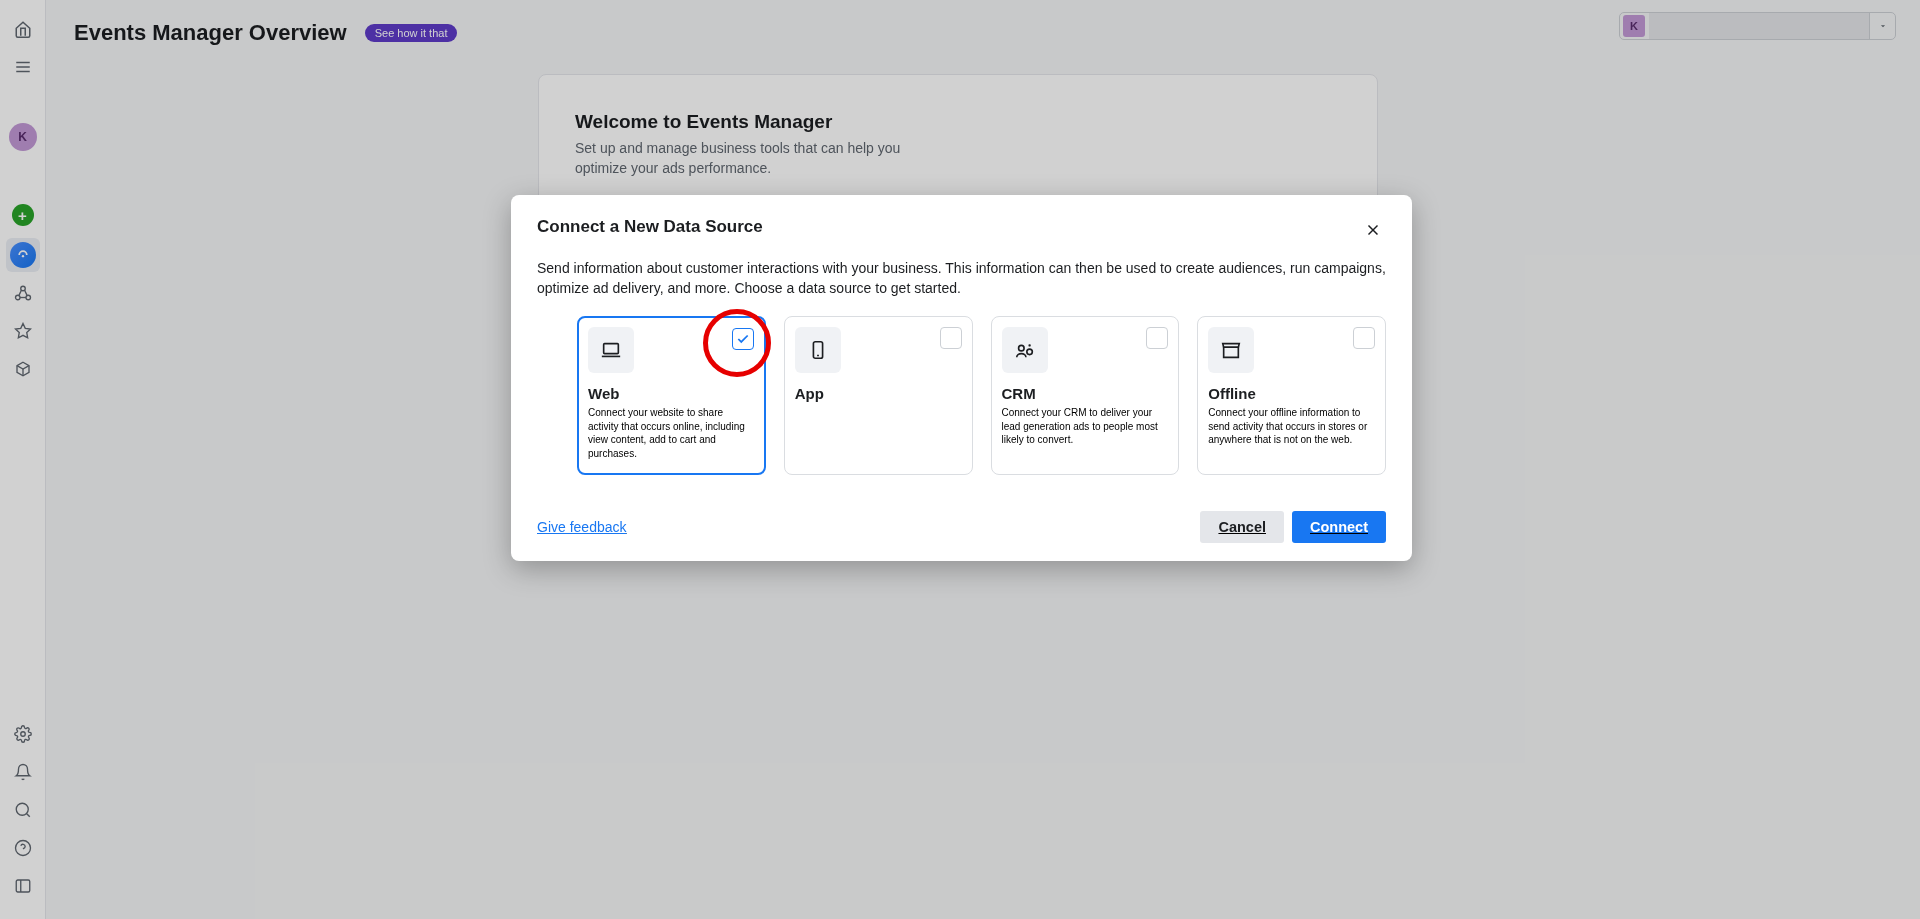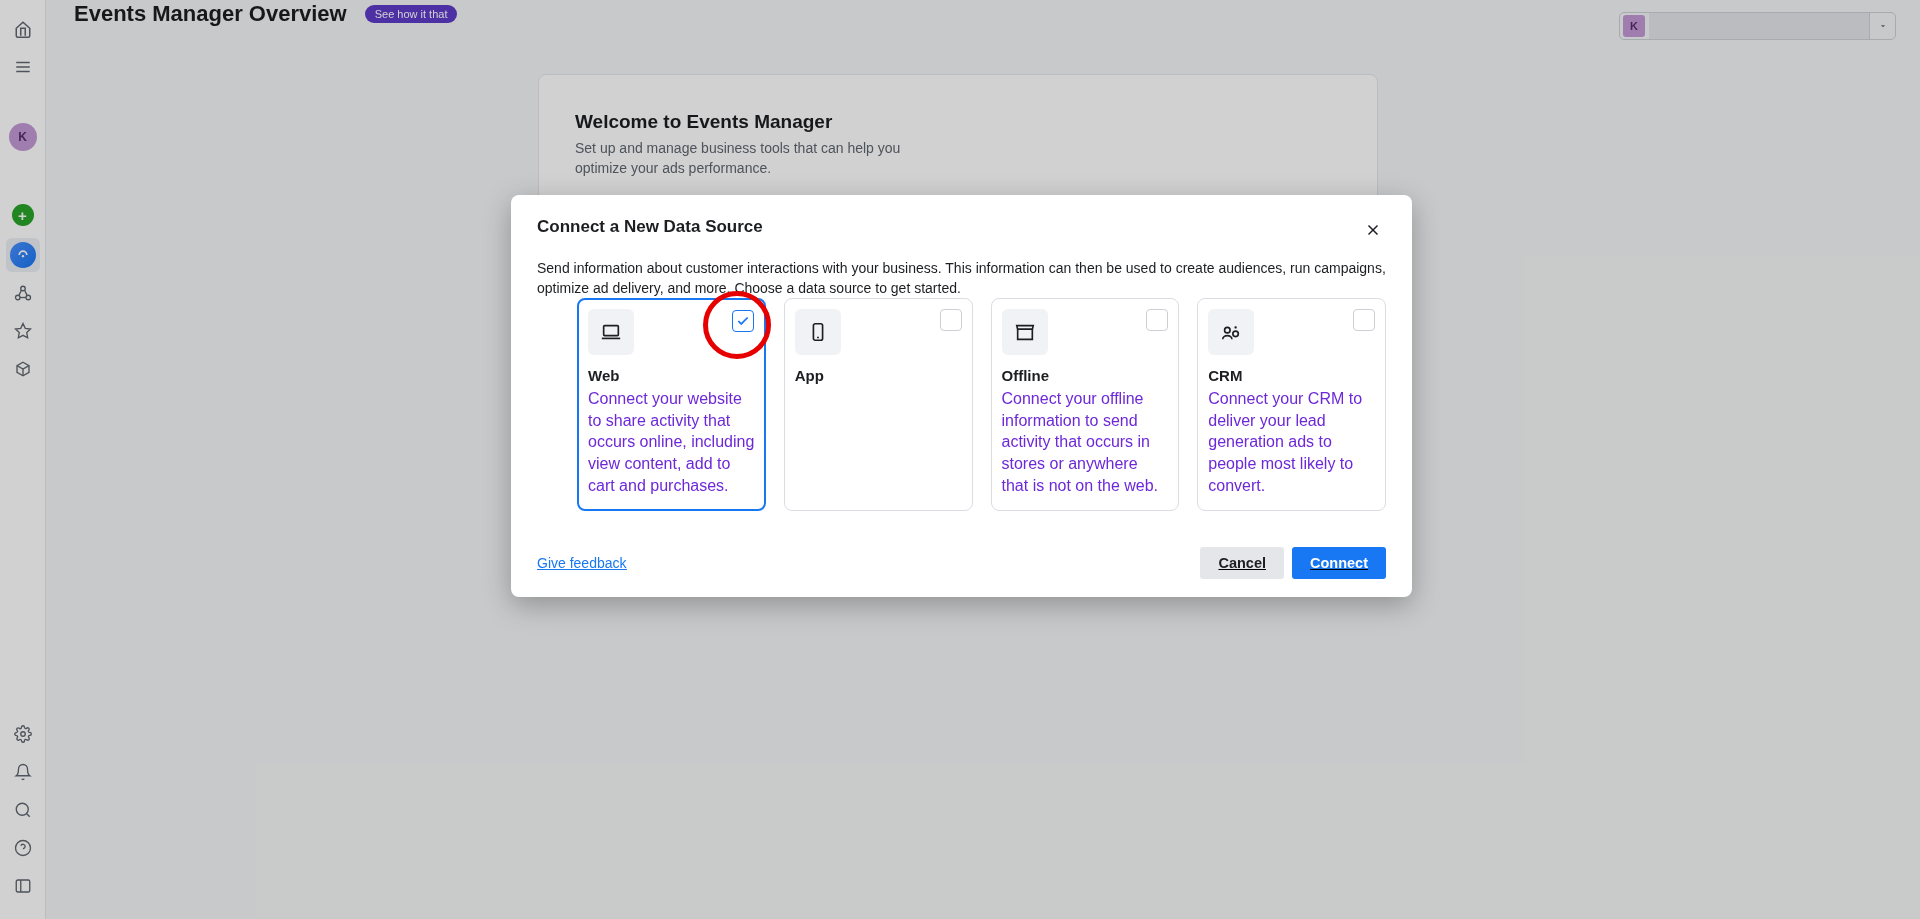--- a/index.html
+++ b/index.html
@@ -115,21 +115,21 @@
       background: linear-gradient(135deg, #4a8fff, #1877f2);
       border-radius: 50%;
       display: flex;
       align-items: center;
       justify-content: center;
     }
     
     
     .main {
       margin-left: 46px;
-      padding: 1px 28px;
+      padding: 20px 28px;
       z-index: 1;
       position: relative;
     }
     
     .header {
       display: flex;
       align-items: center;
       gap: 18px;
     }
     
@@ -255,20 +255,21 @@
     .modal-subtitle {
       font-size: 14px;
       color: #1c1e21;
       margin-top: 12px;
       line-height: 1.4;
     }
     
     .options-row {
       display: flex;
       gap: 18px;
+      margin-top: 18px;
       padding-left: 40px;
     }
     
     .option-card {
       flex: 1;
       border: 1px solid #dadde1;
       border-radius: 8px;
       padding: 10px 10px 14px;
       position: relative;
       cursor: pointer;
@@ -308,22 +309,22 @@
     }
     
     .option-title {
       font-size: 15px;
       font-weight: 600;
       color: #1c1e21;
       margin-bottom: 4px;
     }
     
     .option-desc {
-      font-size: 16px;
-      color: #6d28d9;
+      font-size: 10px;
+      color: #000000;
       line-height: 1.35;
     }
     
     
     .red-circle {
       position: absolute;
       top: -20px;
       right: -18px;
       width: 68px;
       height: 68px;
@@ -529,44 +530,44 @@
             <line x1="11" y1="18" x2="13" y2="18"></line>
           </svg>
       </div>
       <div class="option-checkbox"></div>
       <div class="option-title">App</div>
     </div>
 
     <div class="option-card">
       <div class="option-icon-box">
         <svg class="opt-svg" viewBox="0 0 24 24" fill="none" stroke="currentColor" stroke-width="1.8">
-            <path d="M4 9h16v11H4z"></path>
-            <path d="M3 5h18l-1 4H4z"></path>
-          </svg>
-      </div>
-      <div class="option-checkbox"></div>
-      <div class="option-title">Offline</div>
-      <div class="option-desc">Connect your offline information to send activity that occurs in stores or anywhere that is not on the web.</div>
-    </div>
-
-    <div class="option-card">
-      <div class="option-icon-box">
-        <svg class="opt-svg" viewBox="0 0 24 24" fill="none" stroke="currentColor" stroke-width="1.8">
             <circle cx="8" cy="10" r="3"></circle>
             <circle cx="17" cy="14" r="3"></circle>
             <path d="M3 20c0-2.2 2.2-4 5-4s5 1.8 5 4"></path>
             <line x1="17" y1="6" x2="17" y2="8"></line>
             <line x1="16" y1="7" x2="18" y2="7"></line>
           </svg>
       </div>
       <div class="option-checkbox"></div>
       <div class="option-title">CRM</div>
       <div class="option-desc">Connect your CRM to deliver your lead generation ads to people most likely to convert.</div>
     </div>
 
+    <div class="option-card">
+      <div class="option-icon-box">
+        <svg class="opt-svg" viewBox="0 0 24 24" fill="none" stroke="currentColor" stroke-width="1.8">
+            <path d="M4 9h16v11H4z"></path>
+            <path d="M3 5h18l-1 4H4z"></path>
+          </svg>
+      </div>
+      <div class="option-checkbox"></div>
+      <div class="option-title">Offline</div>
+      <div class="option-desc">Connect your offline information to send activity that occurs in stores or anywhere that is not on the web.</div>
+    </div>
+
   </div>
 
   <div class="modal-footer">
     <a class="give-feedback">Give feedback</a>
     <div class="footer-buttons">
       <button class="btn btn-cancel">Cancel</button>
       <button class="btn btn-connect">Connect</button>
     </div>
   </div>
 </div>

